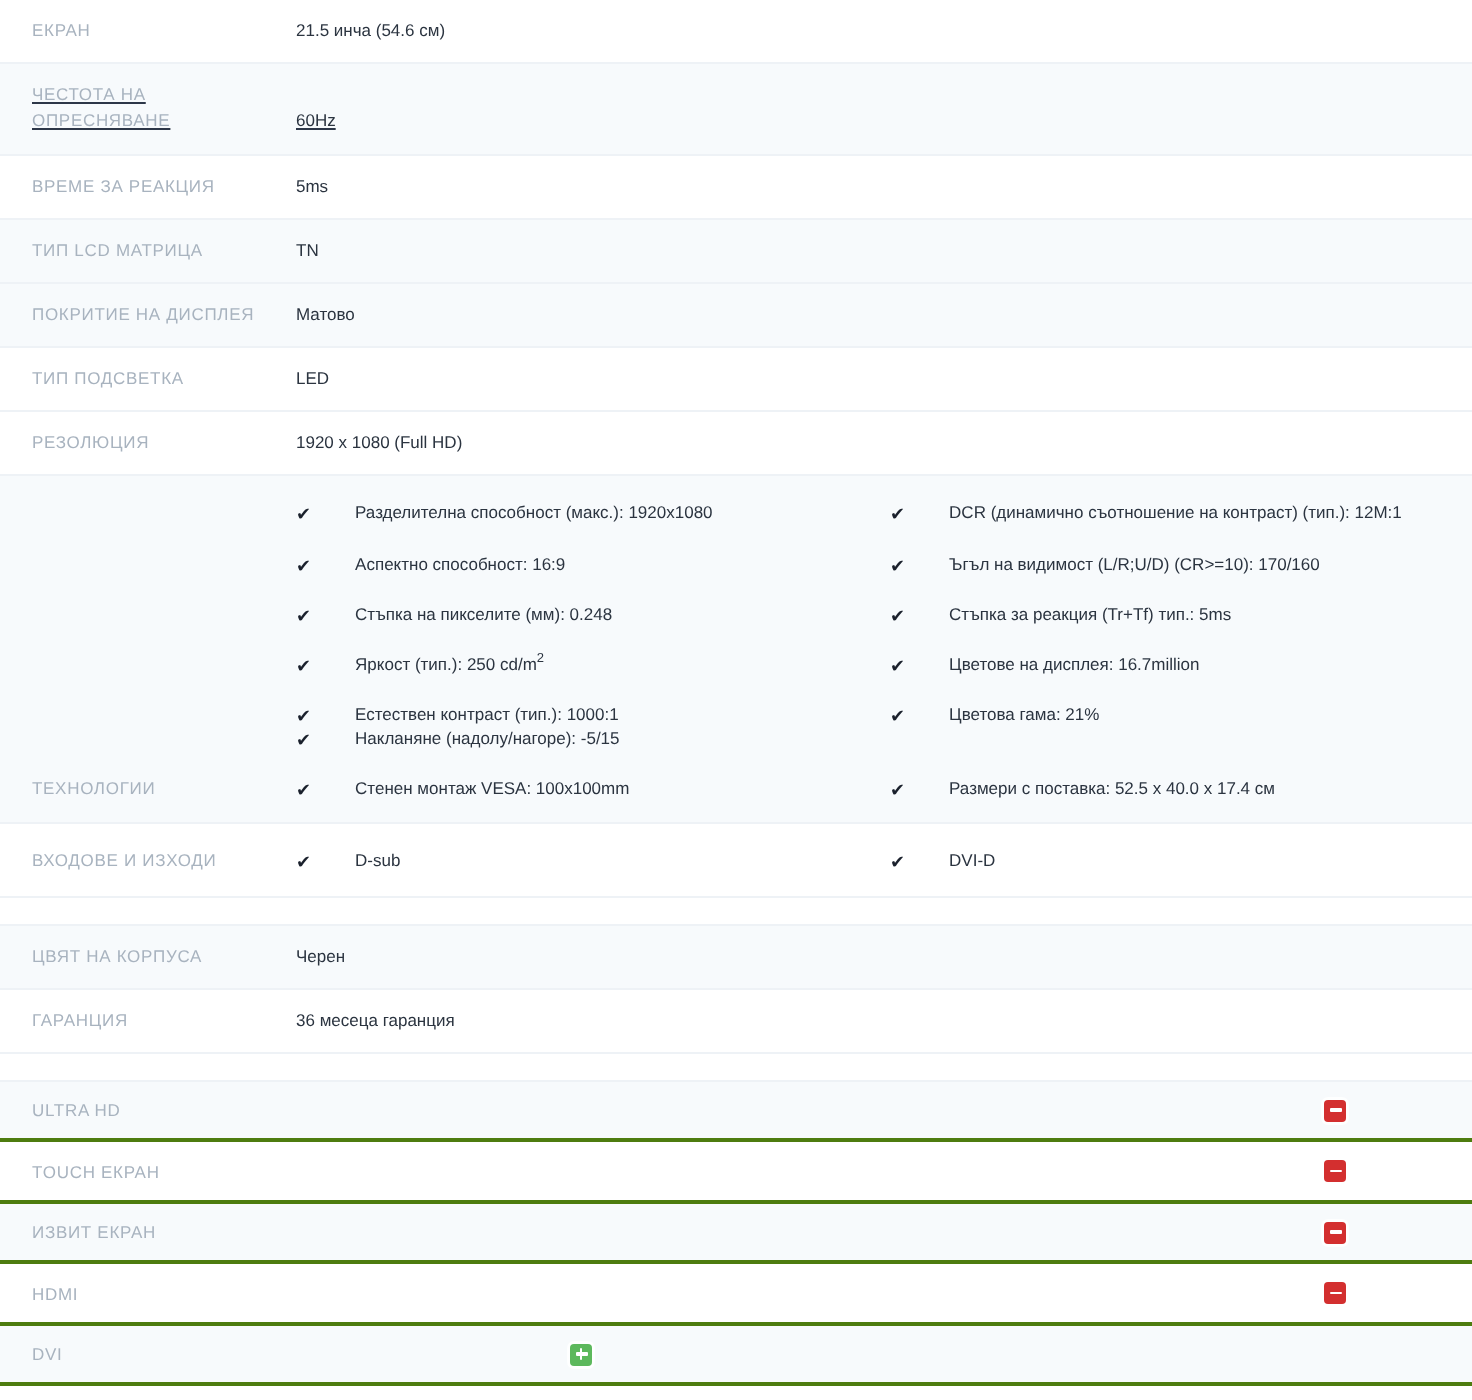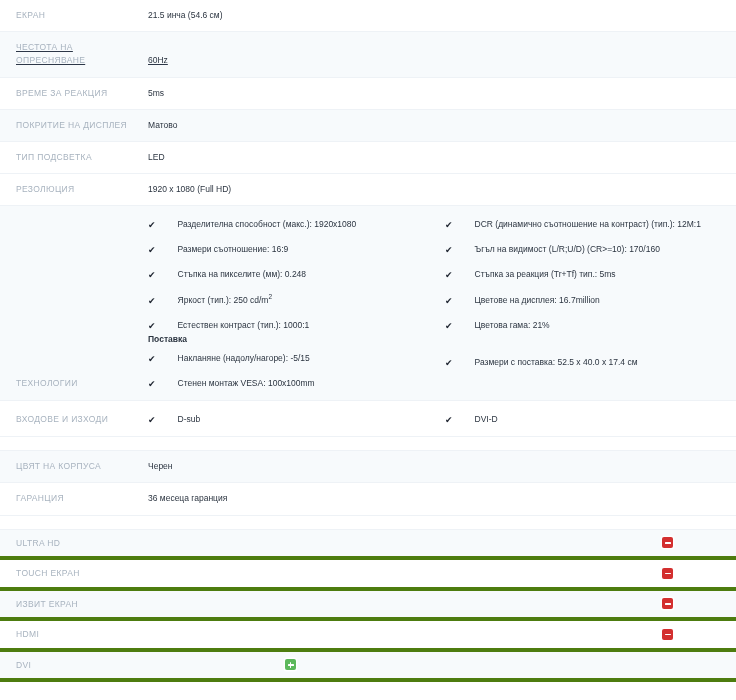--- a/index.html
+++ b/index.html
@@ -112,21 +112,21 @@
     background: #ffffff;
     border-bottom: 1px solid #eef2f6;
   }
 
   
   .status-row {
     display: flex;
     align-items: center;
     width: 100%;
     height: 30.5px;
-    border-bottom: 4px solid #4d7c0f;
+    border-bottom: 2px solid #4d7c0f;
     background: #ffffff;
   }
   .status-row.striped { background: #f7fafc; }
   .status-label {
     width: 148px;
     min-width: 148px;
     padding-left: 16px;
     font-size: 8.5px;
     letter-spacing: 0.35px;
     text-transform: uppercase;
@@ -179,20 +179,24 @@
       </div>
       <div class="spec-row row-simple striped" style="min-height: 32px; text-decoration: underline;">
         <div class="spec-label" style="padding-right: 40px;">ЧЕСТОТА НА ОПРЕСНЯВАНЕ</div>
         <div class="spec-value">60Hz</div>
       </div>
       <div class="spec-row row-simple">
         <div class="spec-label">ВРЕМЕ ЗА РЕАКЦИЯ</div>
         <div class="spec-value">5ms</div>
       </div>
       <div class="spec-row row-simple striped">
+        <div class="spec-label">ТИП LCD МАТРИЦА</div>
+        <div class="spec-value">TN</div>
+      </div>
+      <div class="spec-row row-simple striped">
         <div class="spec-label">ПОКРИТИЕ НА ДИСПЛЕЯ</div>
         <div class="spec-value">Матово</div>
       </div>
       <div class="spec-row row-simple">
         <div class="spec-label">ТИП ПОДСВЕТКА</div>
         <div class="spec-value">LED</div>
       </div>
       <div class="spec-row row-simple">
         <div class="spec-label">РЕЗОЛЮЦИЯ</div>
         <div class="spec-value">1920 x 1080 (Full HD)</div>
@@ -204,36 +208,35 @@
     <div class="spec-value">
       <div class="feature-cols">
         <div class="feature-col col-left">
           <div id="tech-left">
               <div class="feature-item">
                 <span class="feature-check">✔</span>
                 <span class="feature-text">Разделителна способност (макс.): 1920x1080</span>
               </div>
               <div class="feature-item">
                 <span class="feature-check">✔</span>
-                <span class="feature-text">Размери съотношение: 16:9</span>
+                <span class="feature-text">Аспектно способност: 16:9</span>
               </div>
               <div class="feature-item">
                 <span class="feature-check">✔</span>
                 <span class="feature-text">Стъпка на пикселите (мм): 0.248</span>
               </div>
               <div class="feature-item">
                 <span class="feature-check">✔</span>
                 <span class="feature-text">Яркост (тип.): 250 cd/m<sup>2</sup></span>
               </div>
               <div class="feature-item">
                 <span class="feature-check">✔</span>
                 <span class="feature-text">Естествен контраст (тип.): 1000:1</span>
               </div>
             </div>
-          <div class="feature-subhead">Поставка</div>
           <div id="tech-left-stand">
               <div class="feature-item">
                 <span class="feature-check">✔</span>
                 <span class="feature-text">Накланяне (надолу/нагоре): -5/15</span>
               </div>
               <div class="feature-item">
                 <span class="feature-check">✔</span>
                 <span class="feature-text">Стенен монтаж VESA: 100x100mm</span>
               </div>
             </div>

